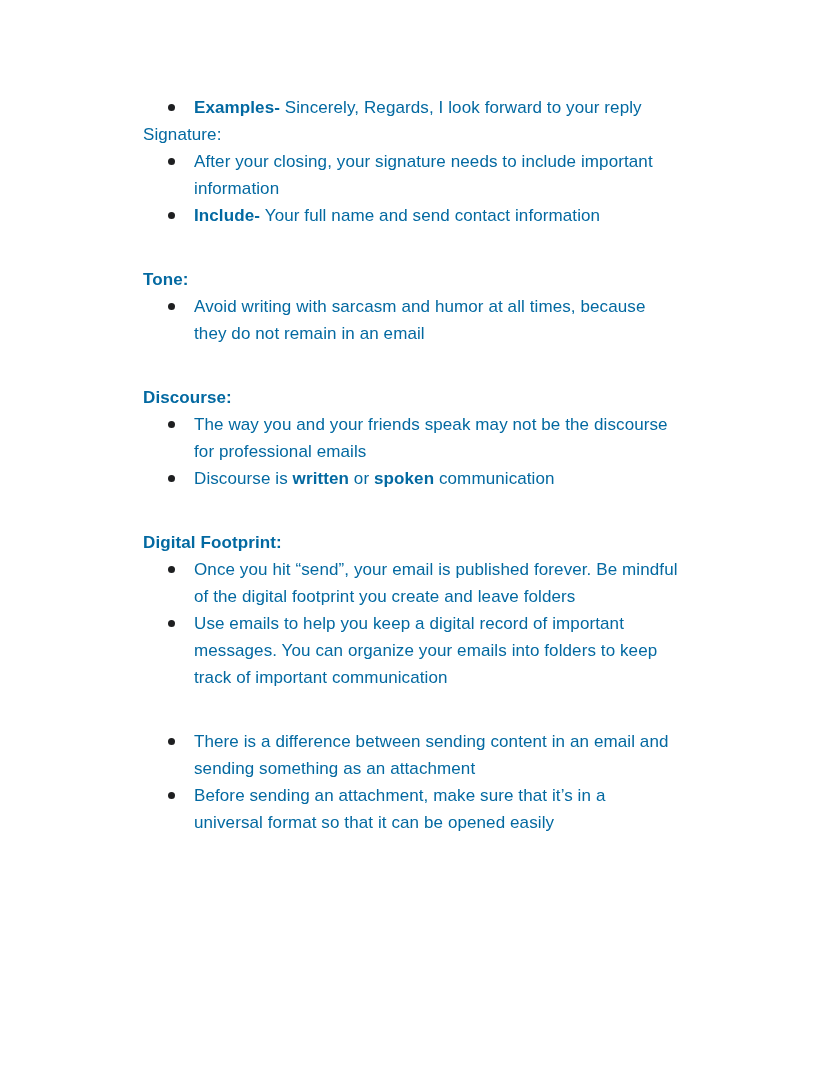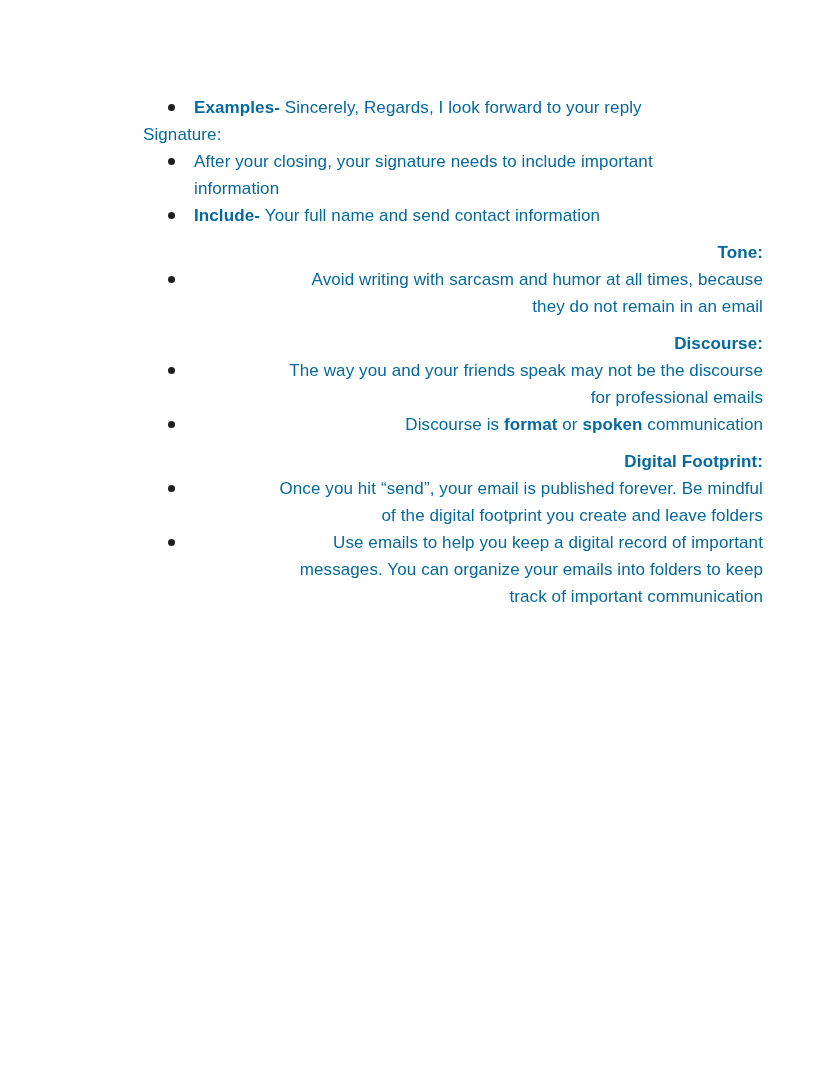--- a/index.html
+++ b/index.html
@@ -19,21 +19,21 @@
   .doc-body {
     position: absolute;
     left: 143px;
     top: 94px;
     width: 620px;
     font-size: 17px;
     line-height: 27px;
     letter-spacing: 0.1px;
   }
   .section { margin: 0; }
-  .section.spaced { margin-top: 10px; text-align: right; }
+  .section.spaced { margin-top: 37px; }
   .heading {
     font-weight: 400;
     line-height: 27px;
     white-space: pre-line;
   }
   .heading.bold { font-weight: 700; }
   ul.bullets {
     margin: 0;
     padding: 0;
     list-style: none;
@@ -79,29 +79,35 @@
         <ul class="bullets">
           <li><span class="">Avoid writing with sarcasm and humor at all times, because
 they do not remain in an email</span></li>
         </ul>
       </section>
       <section class="section spaced">
         <div class="heading bold">Discourse:</div>
         <ul class="bullets">
           <li><span class="">The way you and your friends speak may not be the discourse
 for professional emails</span></li>
-          <li><span class="">Discourse is </span><span class="bold">format</span><span class=""> or </span><span class="bold">spoken</span><span class=""> communication</span></li>
+          <li><span class="">Discourse is </span><span class="bold">written</span><span class=""> or </span><span class="bold">spoken</span><span class=""> communication</span></li>
         </ul>
       </section>
       <section class="section spaced">
         <div class="heading bold">Digital Footprint:</div>
         <ul class="bullets">
           <li><span class="">Once you hit “send”, your email is published forever. Be mindful
 of the digital footprint you create and leave folders</span></li>
           <li><span class="">Use emails to help you keep a digital record of important
 messages. You can organize your emails into folders to keep
 track of important communication</span></li>
         </ul>
       </section>
       <section class="section spaced">
+        <ul class="bullets">
+          <li><span class="">There is a difference between sending content in an email and
+sending something as an attachment</span></li>
+          <li><span class="">Before sending an attachment, make sure that it’s in a
+universal format so that it can be opened easily</span></li>
+        </ul>
       </section>
     </div>
 </div>
 
 </body></html>

